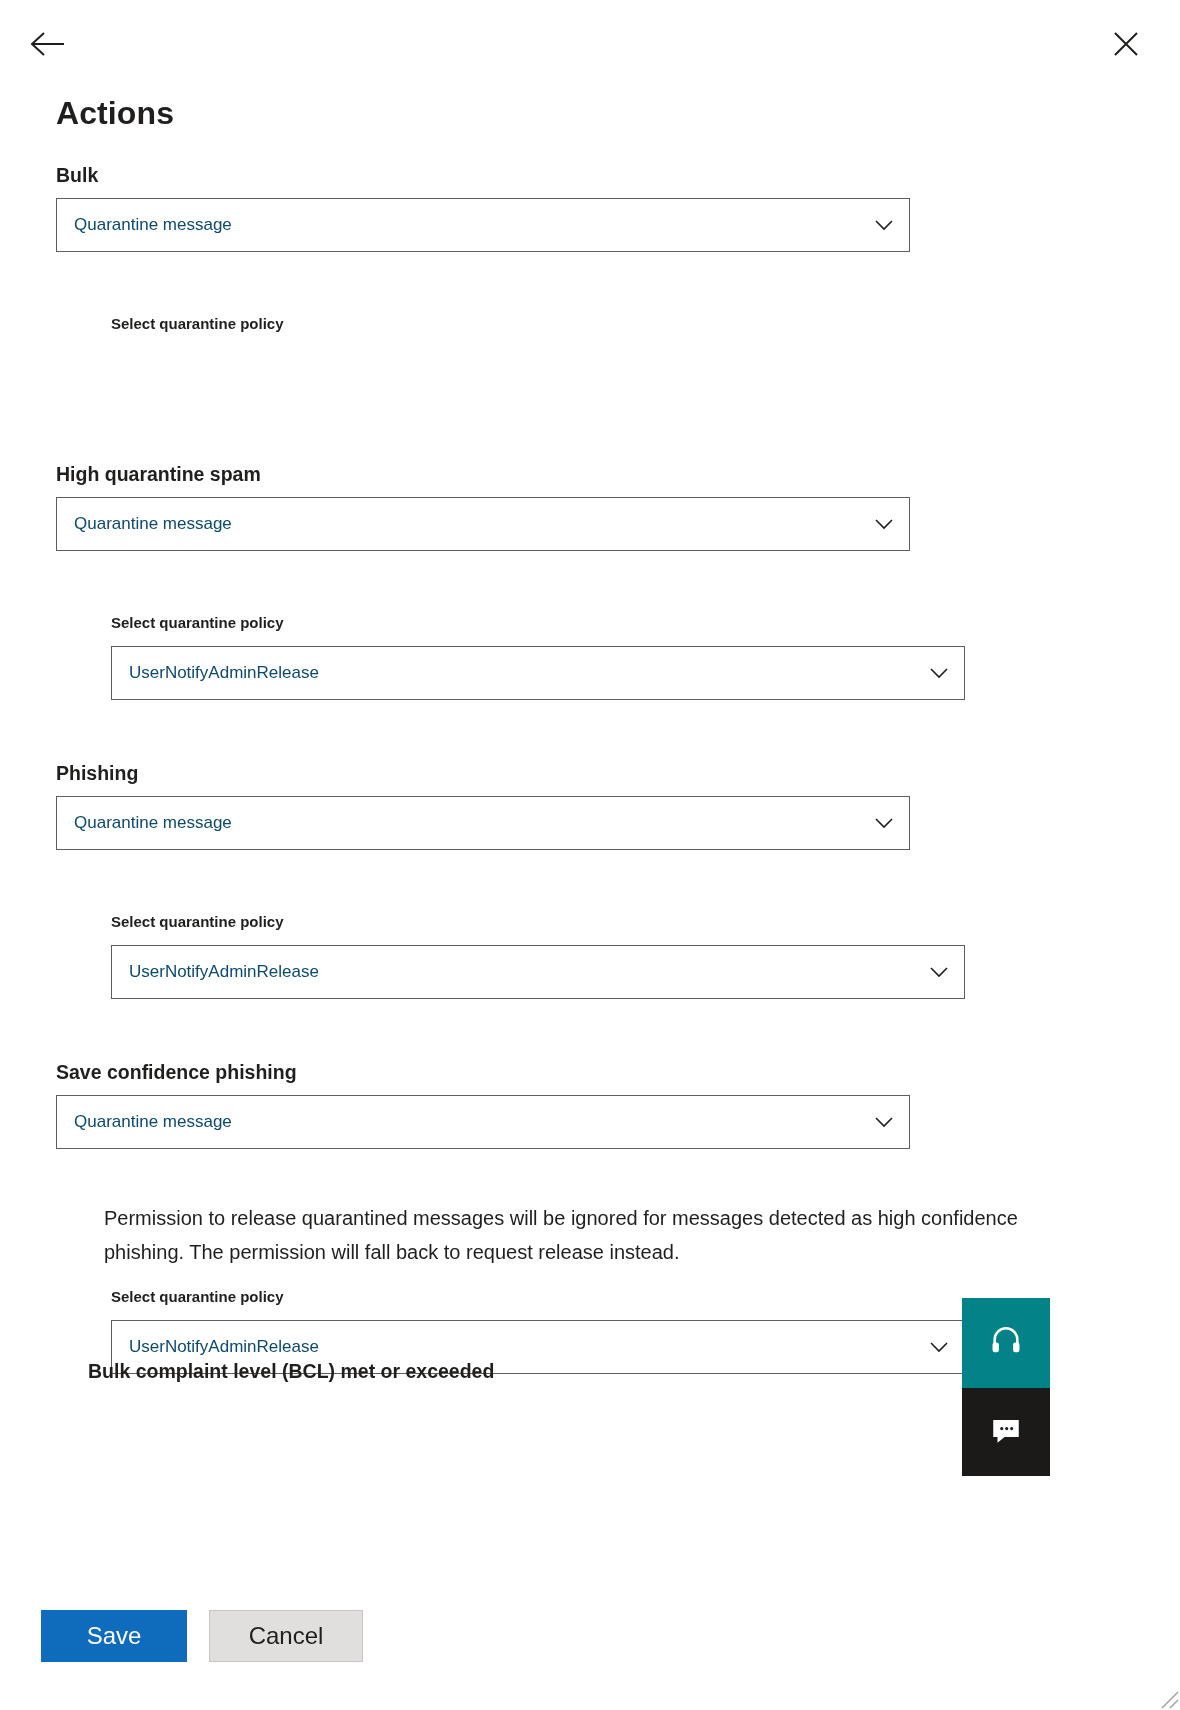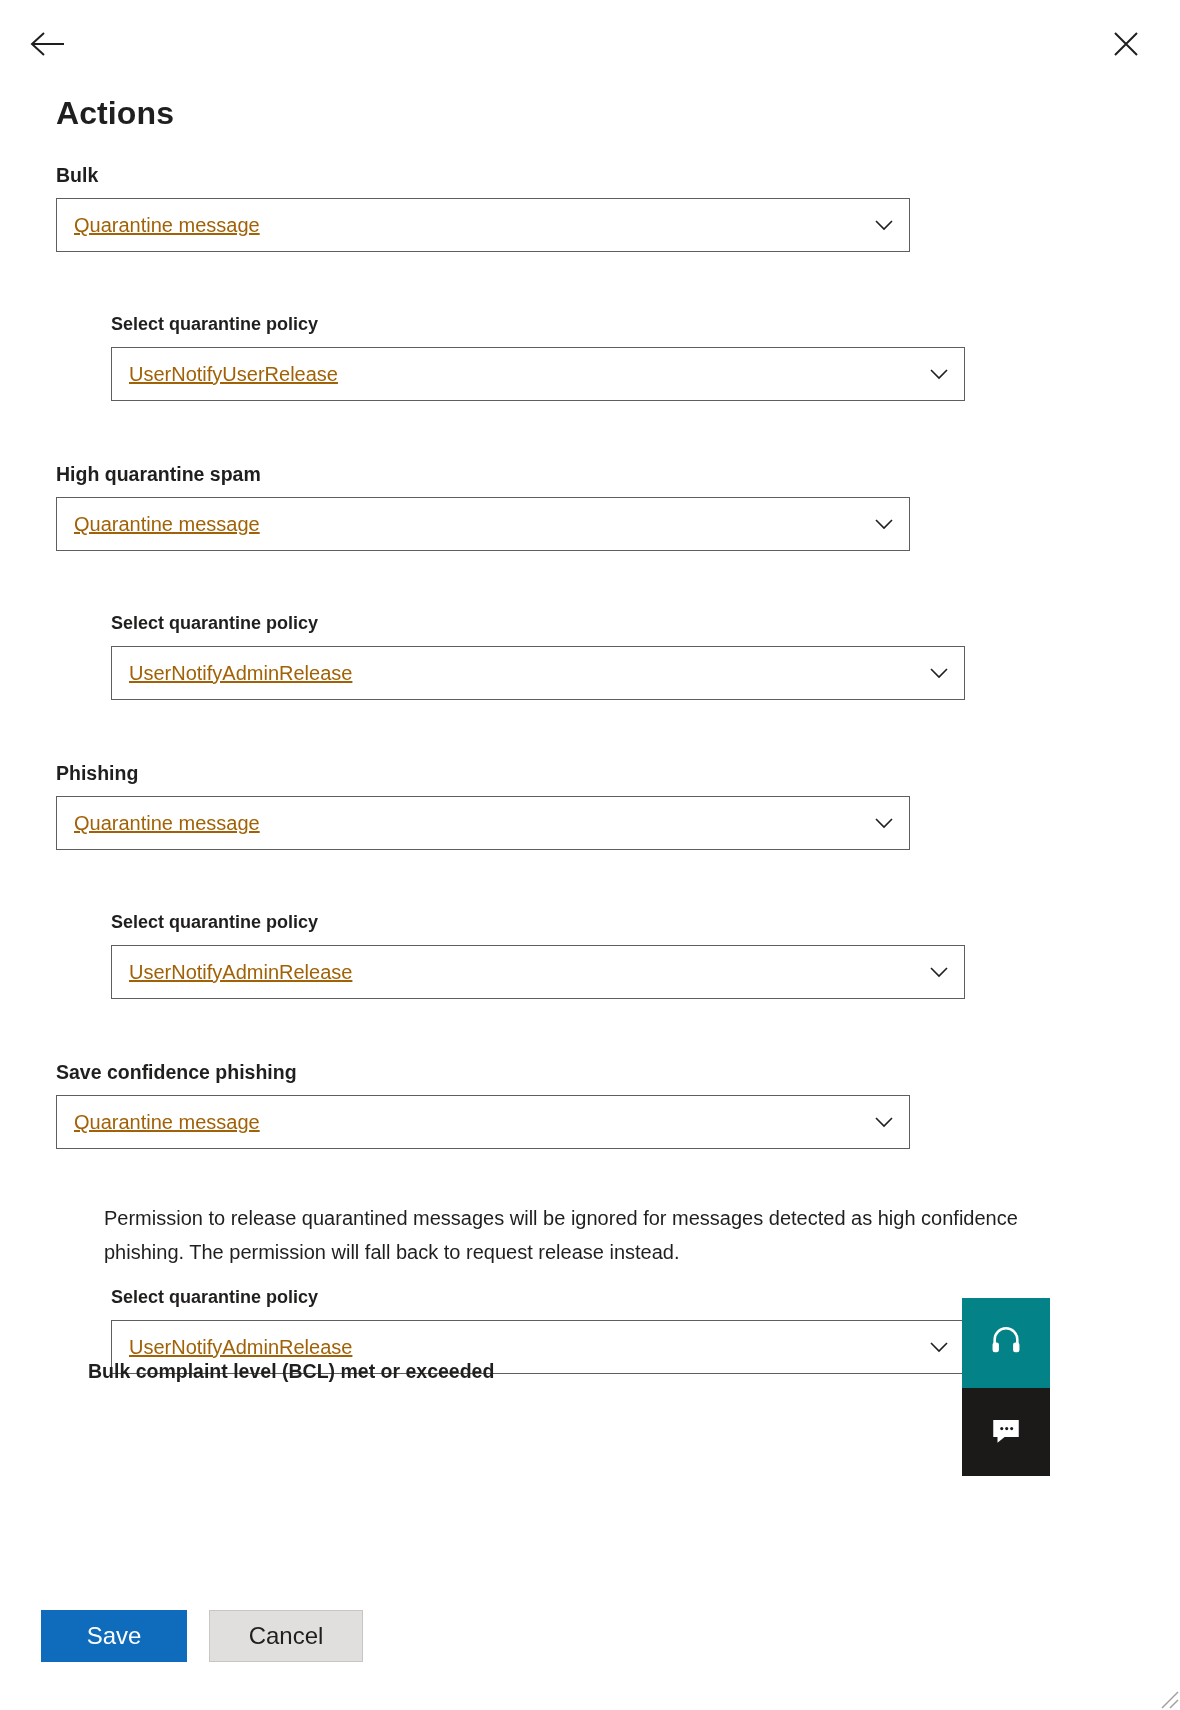--- a/index.html
+++ b/index.html
@@ -84,47 +84,46 @@
 
   .field-label {
     font-size: 19.5px;
     font-weight: bold;
     color: #201f1e;
     margin-bottom: 10px;
     line-height: 26px;
   }
 
   .sub-label {
-    font-size: 18px;
+    font-size: 15px;
     font-weight: bold;
     color: #201f1e;
     margin-bottom: 10px;
     line-height: 26px;
   }
 
   .select-box {
     box-sizing: border-box;
     border: 1px solid #605e5c;
     background: #ffffff;
     height: 54px;
     display: flex;
     align-items: center;
     padding: 0 12px 0 17px;
     cursor: pointer;
     position: relative;
   }
   .select-box .value {
-    font-size: 20px;
-    color: #a16207;
+    font-size: 17px;
+    color: #0c4a6e;
     flex: 1;
     white-space: nowrap;
     overflow: hidden;
     text-overflow: ellipsis;
     line-height: 26px;
-    text-decoration: underline;
   }
   .chev {
     width: 26px;
     height: 26px;
     flex: none;
     display: flex;
     align-items: center;
     justify-content: center;
   }
 
@@ -259,28 +258,20 @@
         <span class="chev">
           <svg width="24" height="24" viewBox="0 0 24 24" fill="none" aria-hidden="true">
               <path d="M4 8 L12 16 L20 8" stroke="#201f1e" stroke-width="1.6" fill="none"></path>
             </svg>
         </span>
       </div>
     </div>
 
     <div class="group indented" style="top:223px;">
       <div class="sub-label">Select quarantine policy</div>
-      <div class="select-box">
-        <span class="value">UserNotifyUserRelease</span>
-        <span class="chev">
-          <svg width="24" height="24" viewBox="0 0 24 24" fill="none" aria-hidden="true">
-              <path d="M4 8 L12 16 L20 8" stroke="#201f1e" stroke-width="1.6" fill="none"></path>
-            </svg>
-        </span>
-      </div>
     </div>
 
     <div class="group top-level" style="top:373px;">
       <div class="field-label">High quarantine spam</div>
       <div class="select-box">
         <span class="value">Quarantine message</span>
         <span class="chev">
           <svg width="24" height="24" viewBox="0 0 24 24" fill="none" aria-hidden="true">
               <path d="M4 8 L12 16 L20 8" stroke="#201f1e" stroke-width="1.6" fill="none"></path>
             </svg>

